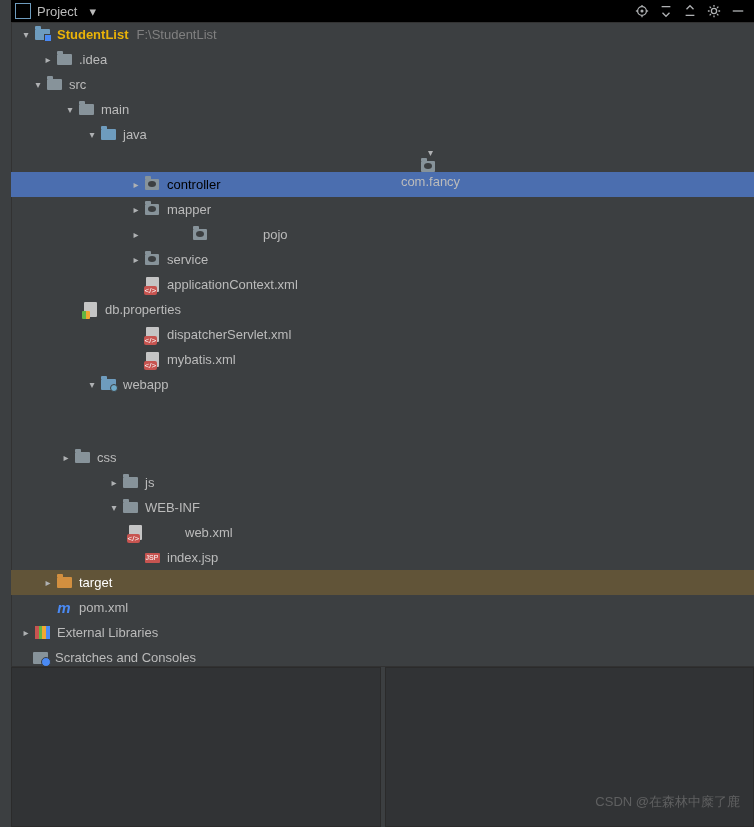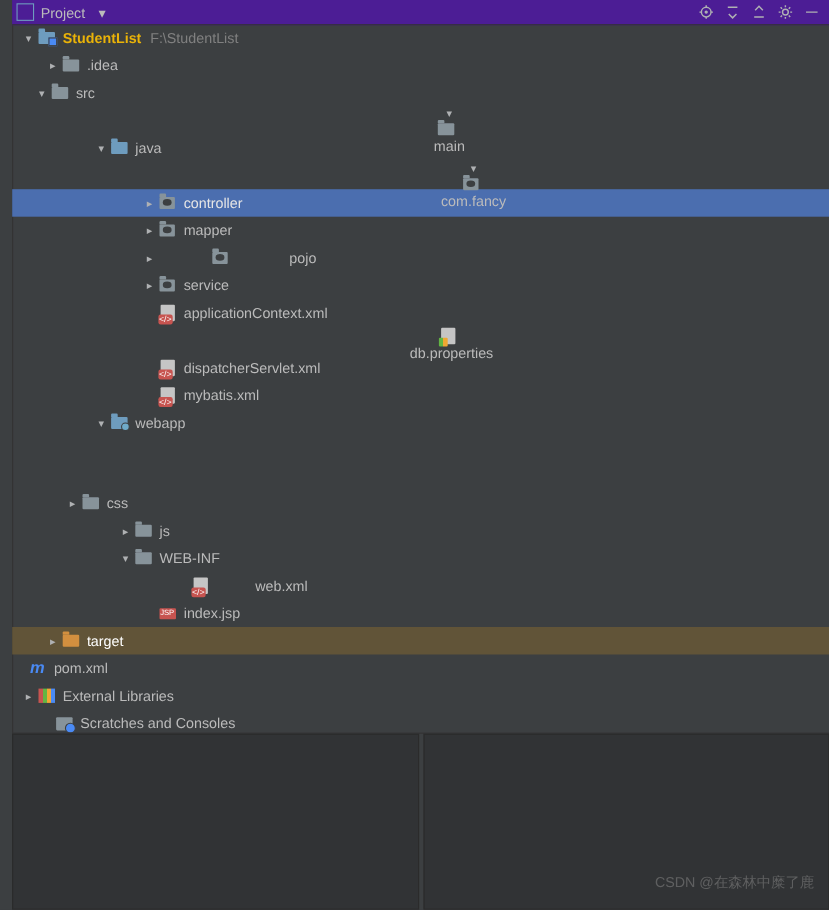--- a/index.html
+++ b/index.html
@@ -1,30 +1,30 @@
 <!DOCTYPE html>
 <html><head>
 <meta charset="utf-8">
 <style>
   html,body{margin:0;padding:0;background:#3c3f41;color:#bbbbbb;font-family:"Segoe UI",Arial,sans-serif;font-size:13px;overflow:hidden}
   #frame{width:754px;height:827px;background:#3c3f41;position:relative;}
   
   .side-tabs{position:absolute;left:0;top:0;bottom:0;width:11px;background:#3c3f41;border-right:1px solid #323232;}
 
-  .toolbar{position:absolute;left:11px;right:0;top:0;height:22px;background:#4c1d95;border-bottom:1px solid #323232;display:flex;align-items:center;padding:0 4px;}
+  .toolbar{position:absolute;left:11px;right:0;top:0;height:22px;background:#000000;border-bottom:1px solid #323232;display:flex;align-items:center;padding:0 4px;}
   .proj-ico{width:14px;height:14px;border:1px solid #6e9cbe;margin-right:6px;display:inline-block;}
   .proj-lbl{color:#bbbbbb;}
   .dd-arrow{margin-left:12px;color:#bbbbbb;}
   .tb-spacer{flex:1}
   .tb-ico{width:20px;height:20px;display:flex;align-items:center;justify-content:center;color:#bbbbbb;cursor:pointer;margin:0 2px;}
   .tb-ico svg{width:14px;height:14px;stroke:#afb1b3;fill:none;stroke-width:1.5}
   
   .tree{position:absolute;left:11px;right:0;top:22px;bottom:0;overflow:hidden;}
   .row{height:25px;display:flex;align-items:center;white-space:nowrap;}
-  .row[data-row-state="selected"]{background:#4b6eaf;color:#e5e5e5;}
+  .row[data-row-state="selected"]{background:#4b6eaf;color:#000000;}
   .row[data-row-state="highlighted"]{background:#615438;color:#ffffff;}
   .row .arrow{width:14px;text-align:center;color:#afb1b3;font-size:10px;display:inline-block;}
   .row .arrow.exp::before{content:"▾"}
   .row .arrow.col::before{content:"▸"}
   .row .arrow.none::before{content:""}
   .ico{width:18px;height:16px;margin-right:6px;display:flex;align-items:center;justify-content:center;flex:0 0 auto;}
   .lbl{color:inherit;}
   .lbl.bold{font-weight:bold;color:#eab308;}
   .hint{color:#808080;margin-left:8px;}
   
@@ -121,21 +121,21 @@
         </span>
         <span class="lbl">.idea</span>
       </div>
       <div class="row" style="padding-left: 20px;">
         <span class="arrow exp"></span>
         <span class="ico">
           <span class="i-folder"></span>
         </span>
         <span class="lbl">src</span>
       </div>
-      <div class="row" style="padding-left: 52px; flex-direction: column;">
+      <div class="row" style="padding-left: 52px;">
         <span class="arrow exp"></span>
         <span class="ico">
           <span class="i-folder"></span>
         </span>
         <span class="lbl">main</span>
       </div>
       <div class="row" style="padding-left: 74px;">
         <span class="arrow exp"></span>
         <span class="ico">
           <span class="i-folder blue"></span>
@@ -177,21 +177,21 @@
         </span>
         <span class="lbl">service</span>
       </div>
       <div class="row" style="padding-left: 118px;">
         <span class="arrow none"></span>
         <span class="ico">
           <span class="i-xml"></span>
         </span>
         <span class="lbl">applicationContext.xml</span>
       </div>
-      <div class="row" style="padding-left: 56px; flex-direction: column;">
+      <div class="row" style="padding-left: 56px;">
         <span class="arrow none"></span>
         <span class="ico">
           <span class="i-prop"></span>
         </span>
         <span class="lbl">db.properties</span>
       </div>
       <div class="row" style="padding-left: 118px;">
         <span class="arrow none"></span>
         <span class="ico">
           <span class="i-xml"></span>
@@ -226,56 +226,56 @@
         </span>
         <span class="lbl">js</span>
       </div>
       <div class="row" style="padding-left: 96px;">
         <span class="arrow exp"></span>
         <span class="ico">
           <span class="i-folder"></span>
         </span>
         <span class="lbl">WEB-INF</span>
       </div>
-      <div class="row" style="padding-left: 113px; gap: 35px;">
+      <div class="row" style="padding-left: 66px; gap: 35px;">
         <span class="arrow none"></span>
         <span class="ico">
           <span class="i-xml"></span>
         </span>
         <span class="lbl">web.xml</span>
       </div>
       <div class="row" style="padding-left: 118px;">
         <span class="arrow none"></span>
         <span class="ico">
           <span class="i-jsp"></span>
         </span>
         <span class="lbl">index.jsp</span>
       </div>
       <div class="row" data-row-state="highlighted" style="padding-left: 30px;">
         <span class="arrow col"></span>
         <span class="ico">
           <span class="i-folder orange"></span>
         </span>
         <span class="lbl">target</span>
       </div>
-      <div class="row" style="">
+      <div class="row" style="padding-left: 30px;">
         <span class="arrow none"></span>
         <span class="ico">
           <span class="i-m"></span>
         </span>
         <span class="lbl">pom.xml</span>
       </div>
       <div class="row" style="padding-left: 8px;">
         <span class="arrow col"></span>
         <span class="ico">
           <span class="i-lib"></span>
         </span>
         <span class="lbl">External Libraries</span>
       </div>
-      <div class="row" style="padding-left: 24px;">
+      <div class="row" style="padding-left: 6px;">
         <span class="arrow none"></span>
         <span class="ico">
           <span class="i-scratch"></span>
         </span>
         <span class="lbl">Scratches and Consoles</span>
       </div>
     </div>
 
 <div class="panes">
   <div class="pane"></div>

